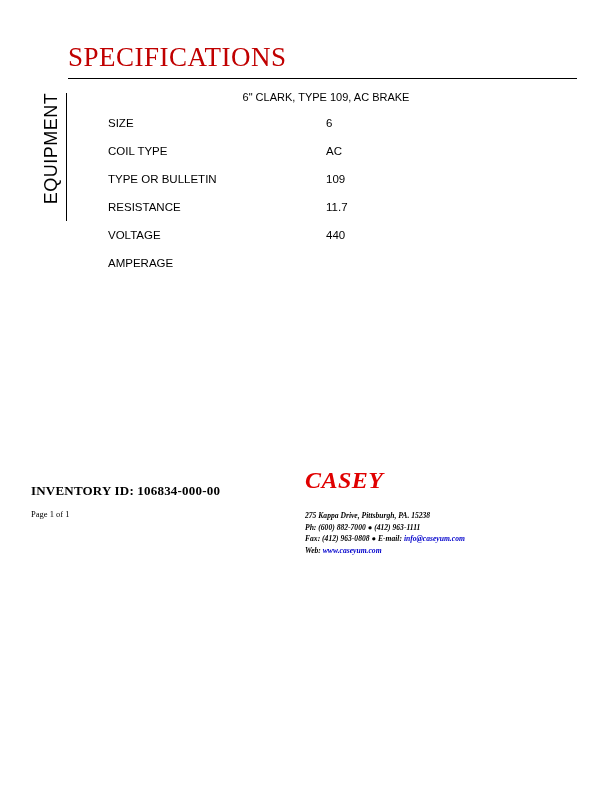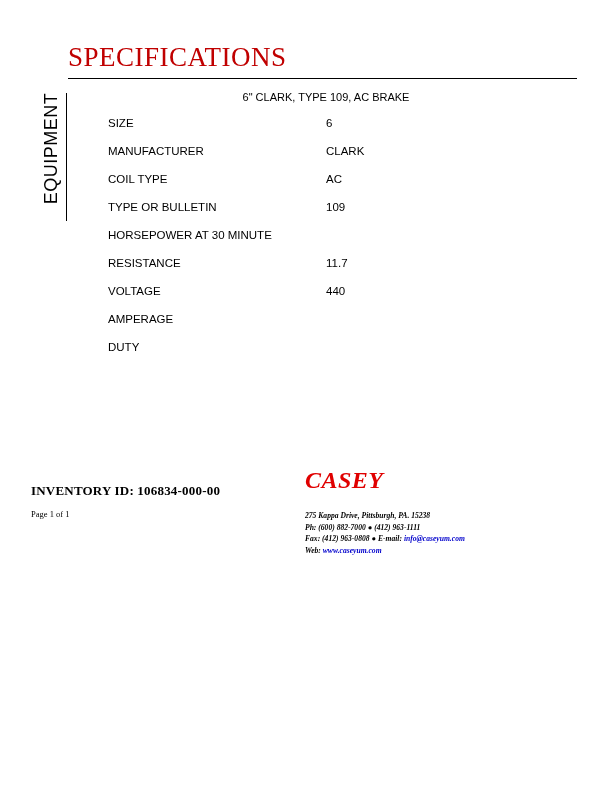--- a/index.html
+++ b/index.html
@@ -178,49 +178,37 @@
   <div class="vertical-rule"></div>
 
   <div class="subtitle">6" CLARK, TYPE 109, AC BRAKE</div>
 
   <div class="spec-list">
     <div class="spec-row">
       <span class="spec-label">SIZE</span>
       <span class="spec-value">6</span>
     </div>
     <div class="spec-row">
-      <span class="spec-label">MANUFACTURER</span>
-      <span class="spec-value">CLARK</span>
-    </div>
-    <div class="spec-row">
       <span class="spec-label">COIL TYPE</span>
       <span class="spec-value">AC</span>
     </div>
     <div class="spec-row">
       <span class="spec-label">TYPE OR BULLETIN</span>
       <span class="spec-value">109</span>
     </div>
     <div class="spec-row">
-      <span class="spec-label">HORSEPOWER AT 30 MINUTE</span>
-      <span class="spec-value"></span>
-    </div>
-    <div class="spec-row">
       <span class="spec-label">RESISTANCE</span>
       <span class="spec-value">11.7</span>
     </div>
     <div class="spec-row">
       <span class="spec-label">VOLTAGE</span>
       <span class="spec-value">440</span>
     </div>
     <div class="spec-row">
       <span class="spec-label">AMPERAGE</span>
-      <span class="spec-value"></span>
-    </div>
-    <div class="spec-row">
-      <span class="spec-label">DUTY</span>
       <span class="spec-value"></span>
     </div>
   </div>
 
   <div class="inventory-id">INVENTORY ID:  106834-000-00</div>
   <div class="page-number">Page  1 of 1</div>
 
   <div class="company-name">CASEY</div>
 
   <div class="company-lines">

